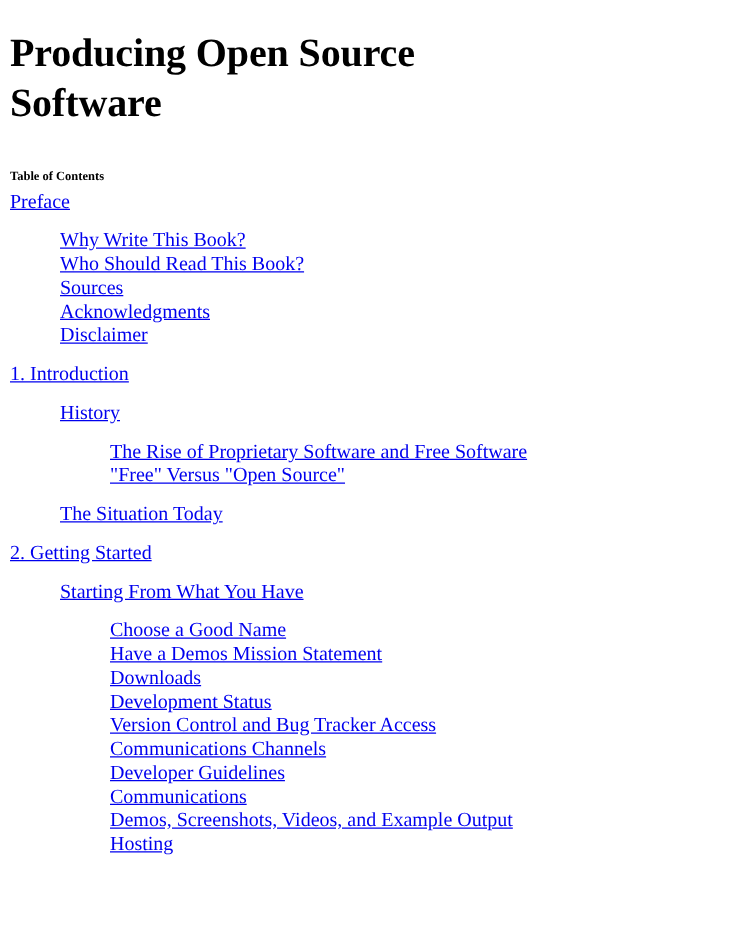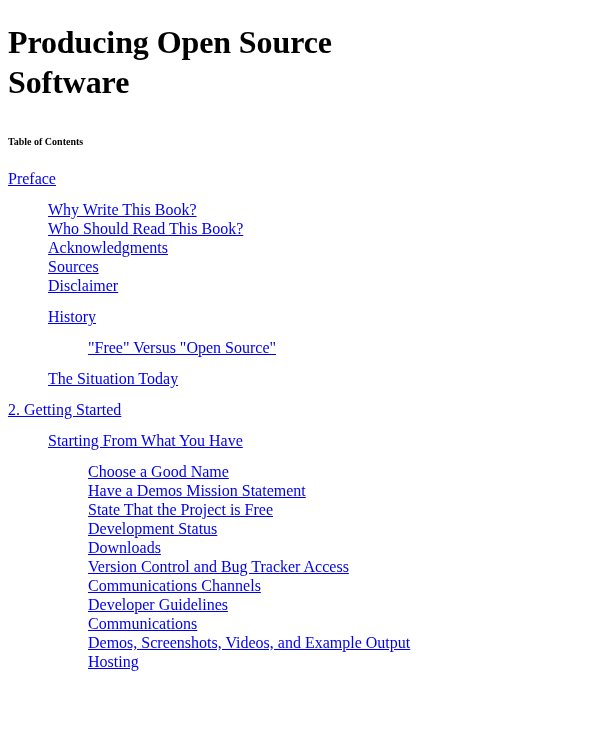--- a/index.html
+++ b/index.html
@@ -30,21 +30,20 @@
     letter-spacing: -0.1px;
   }
   .toc-heading {
     font-family: "Liberation Serif", "DejaVu Serif", serif;
     font-size: 10px;
     font-weight: bold;
     margin: 30px 0 0 0;
     line-height: 20px;
   }
   .toc {
-    margin-top: 17px;
   }
   .toc-block {
     margin: 0 0 12px 0;
   }
   .toc-entry {
     line-height: 19px;
     font-size: 16px;
     white-space: nowrap;
   }
   .lvl1 { margin-left: 0px; }
@@ -68,45 +67,48 @@
 
   <h2 class="toc-heading">Table of Contents</h2>
 
   <div class="toc">
       <div class="toc-block">
         <div class="toc-entry lvl1"><a class="toc-link" href="#preface">Preface</a></div>
       </div>
       <div class="group-lvl2">
         <div class="toc-entry lvl2"><a class="toc-link" href="#why-write-this-book">Why Write This Book?</a></div>
         <div class="toc-entry lvl2"><a class="toc-link" href="#who-should-read-this-book">Who Should Read This Book?</a></div>
+        <div class="toc-entry lvl2"><a class="toc-link" href="#sources">Sources</a></div>
         <div class="toc-entry lvl2"><a class="toc-link" href="#acknowledgments">Acknowledgments</a></div>
-        <div class="toc-entry lvl2"><a class="toc-link" href="#sources">Sources</a></div>
         <div class="toc-entry lvl2"><a class="toc-link" href="#disclaimer">Disclaimer</a></div>
+      </div>
+      <div class="toc-block">
+        <div class="toc-entry lvl1"><a class="toc-link" href="#1-introduction">1. Introduction</a></div>
       </div>
       <div class="group-lvl2">
         <div class="toc-entry lvl2"><a class="toc-link" href="#history">History</a></div>
       </div>
       <div class="group-lvl3">
+        <div class="toc-entry lvl3"><a class="toc-link" href="#the-rise-of-proprietary-software-and-free-softwa">The Rise of Proprietary Software and Free Software</a></div>
         <div class="toc-entry lvl3"><a class="toc-link" href="#free-versus-open-source">"Free" Versus "Open Source"</a></div>
       </div>
       <div class="group-lvl2">
         <div class="toc-entry lvl2"><a class="toc-link" href="#the-situation-today">The Situation Today</a></div>
       </div>
       <div class="toc-block">
         <div class="toc-entry lvl1"><a class="toc-link" href="#2-getting-started">2. Getting Started</a></div>
       </div>
       <div class="group-lvl2">
         <div class="toc-entry lvl2"><a class="toc-link" href="#starting-from-what-you-have">Starting From What You Have</a></div>
       </div>
       <div class="group-lvl3">
         <div class="toc-entry lvl3"><a class="toc-link" href="#choose-a-good-name">Choose a Good Name</a></div>
         <div class="toc-entry lvl3"><a class="toc-link" href="#have-a-clear-mission-statement">Have a Demos Mission Statement</a></div>
-        <div class="toc-entry lvl3"><a class="toc-link" href="#state-that-the-project-is-free">State That the Project is Free</a></div>
+        <div class="toc-entry lvl3"><a class="toc-link" href="#downloads">Downloads</a></div>
         <div class="toc-entry lvl3"><a class="toc-link" href="#development-status">Development Status</a></div>
-        <div class="toc-entry lvl3"><a class="toc-link" href="#downloads">Downloads</a></div>
         <div class="toc-entry lvl3"><a class="toc-link" href="#version-control-and-bug-tracker-access">Version Control and Bug Tracker Access</a></div>
         <div class="toc-entry lvl3"><a class="toc-link" href="#communications-channels">Communications Channels</a></div>
         <div class="toc-entry lvl3"><a class="toc-link" href="#developer-guidelines">Developer Guidelines</a></div>
         <div class="toc-entry lvl3"><a class="toc-link" href="#documentation">Communications</a></div>
         <div class="toc-entry lvl3"><a class="toc-link" href="#demos-screenshots-videos-and-example-output">Demos, Screenshots, Videos, and Example Output</a></div>
         <div class="toc-entry lvl3"><a class="toc-link" href="#hosting">Hosting</a></div>
       </div>
     </div>
 
 </div>

